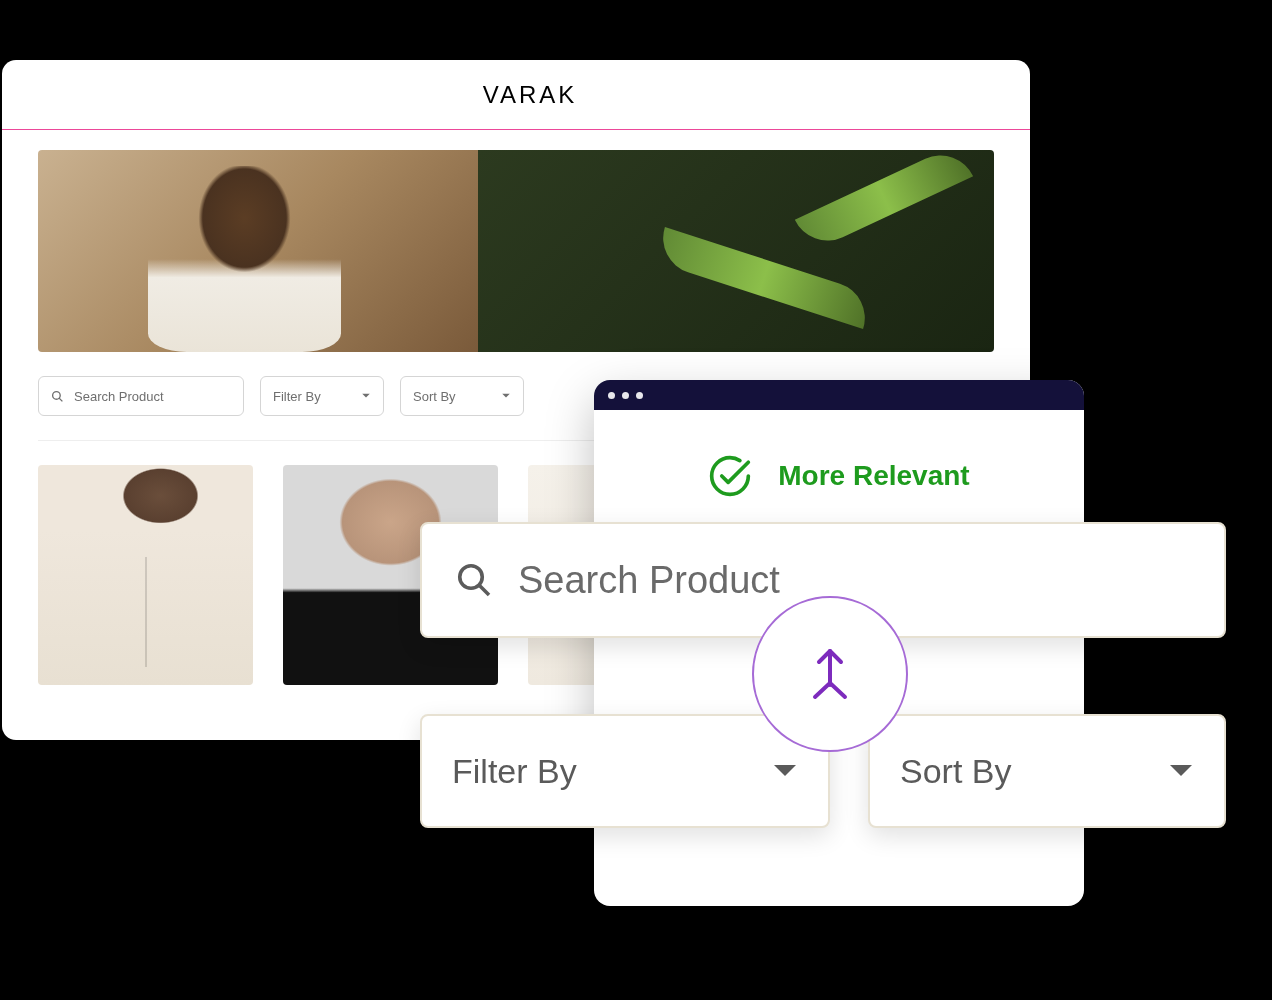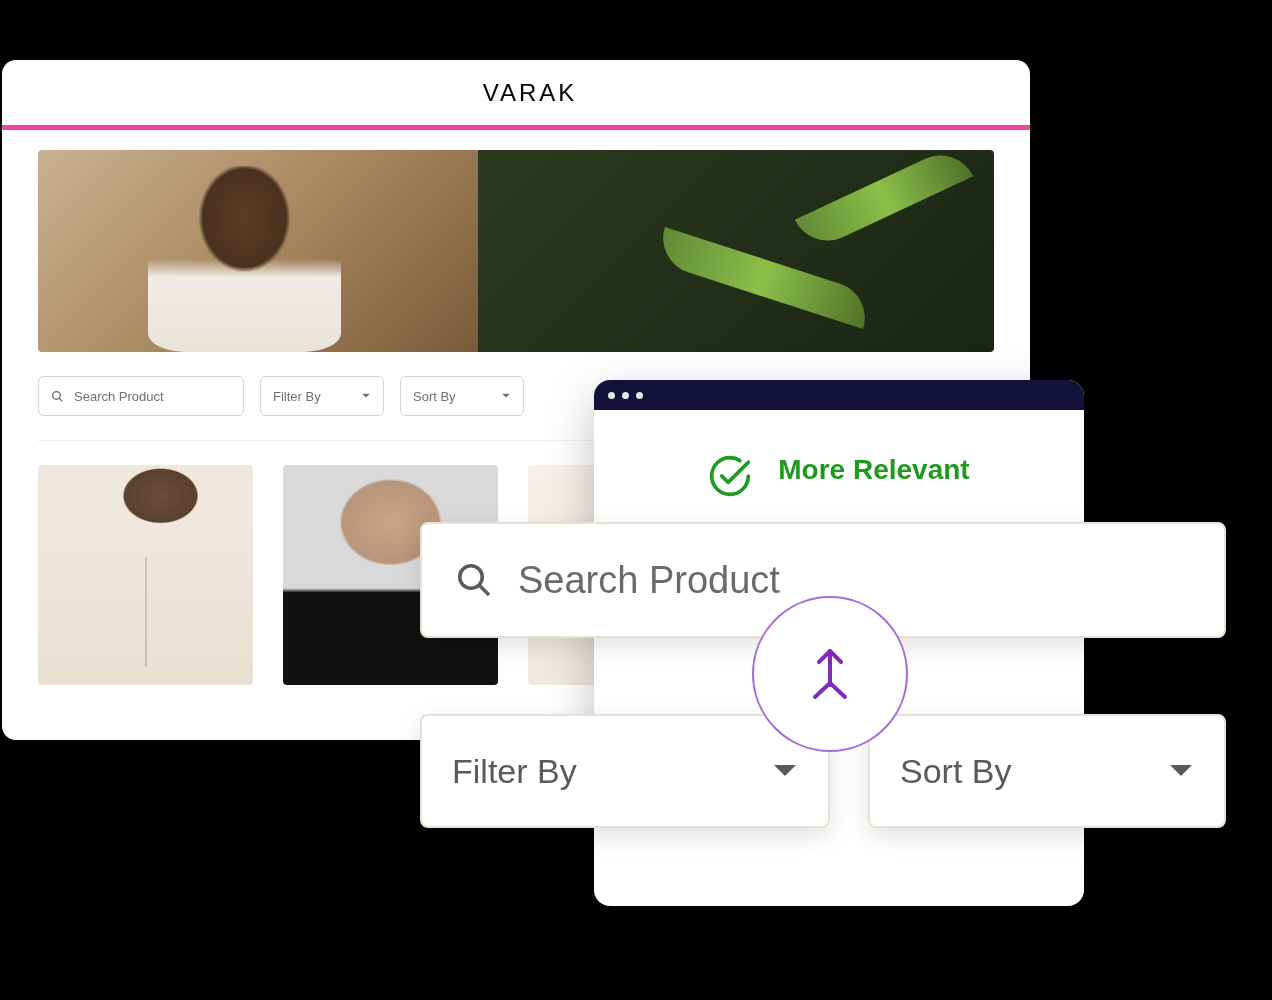--- a/index.html
+++ b/index.html
@@ -19,21 +19,21 @@
       top: 60px;
       width: 1028px;
       height: 680px;
       background: #fff;
       border-radius: 14px;
       box-shadow: 0 10px 40px rgba(0,0,0,0.2);
       overflow: hidden;
     }
     .back-header {
       height: 70px;
-      border-bottom: 5px solid #ec4899;
+      border-bottom: 1px solid #ec4899;
       display: flex;
       align-items: center;
       justify-content: center;
       padding-left: 28px;
     }
     .brand-name {
       font-size: 24px;
       letter-spacing: 3px;
       font-weight: 400;
       color: #000;
@@ -156,21 +156,21 @@
       border-radius: 16px 16px 0 0;
       display: flex;
       align-items: center;
       padding-left: 14px;
       gap: 7px;
     }
     .dot { width: 7px; height: 7px; border-radius: 50%; background: #fff; opacity: .9; }
 
     .status-row {
       display: flex;
-      align-items: flex-start;
+      align-items: center;
       justify-content: center;
       gap: 26px;
       margin-top: 44px;
     }
     .status-label {
       font-size: 28px;
       font-weight: 700;
       color: #1e9b1e;
     }
     .check-circle { width: 44px; height: 44px; }

